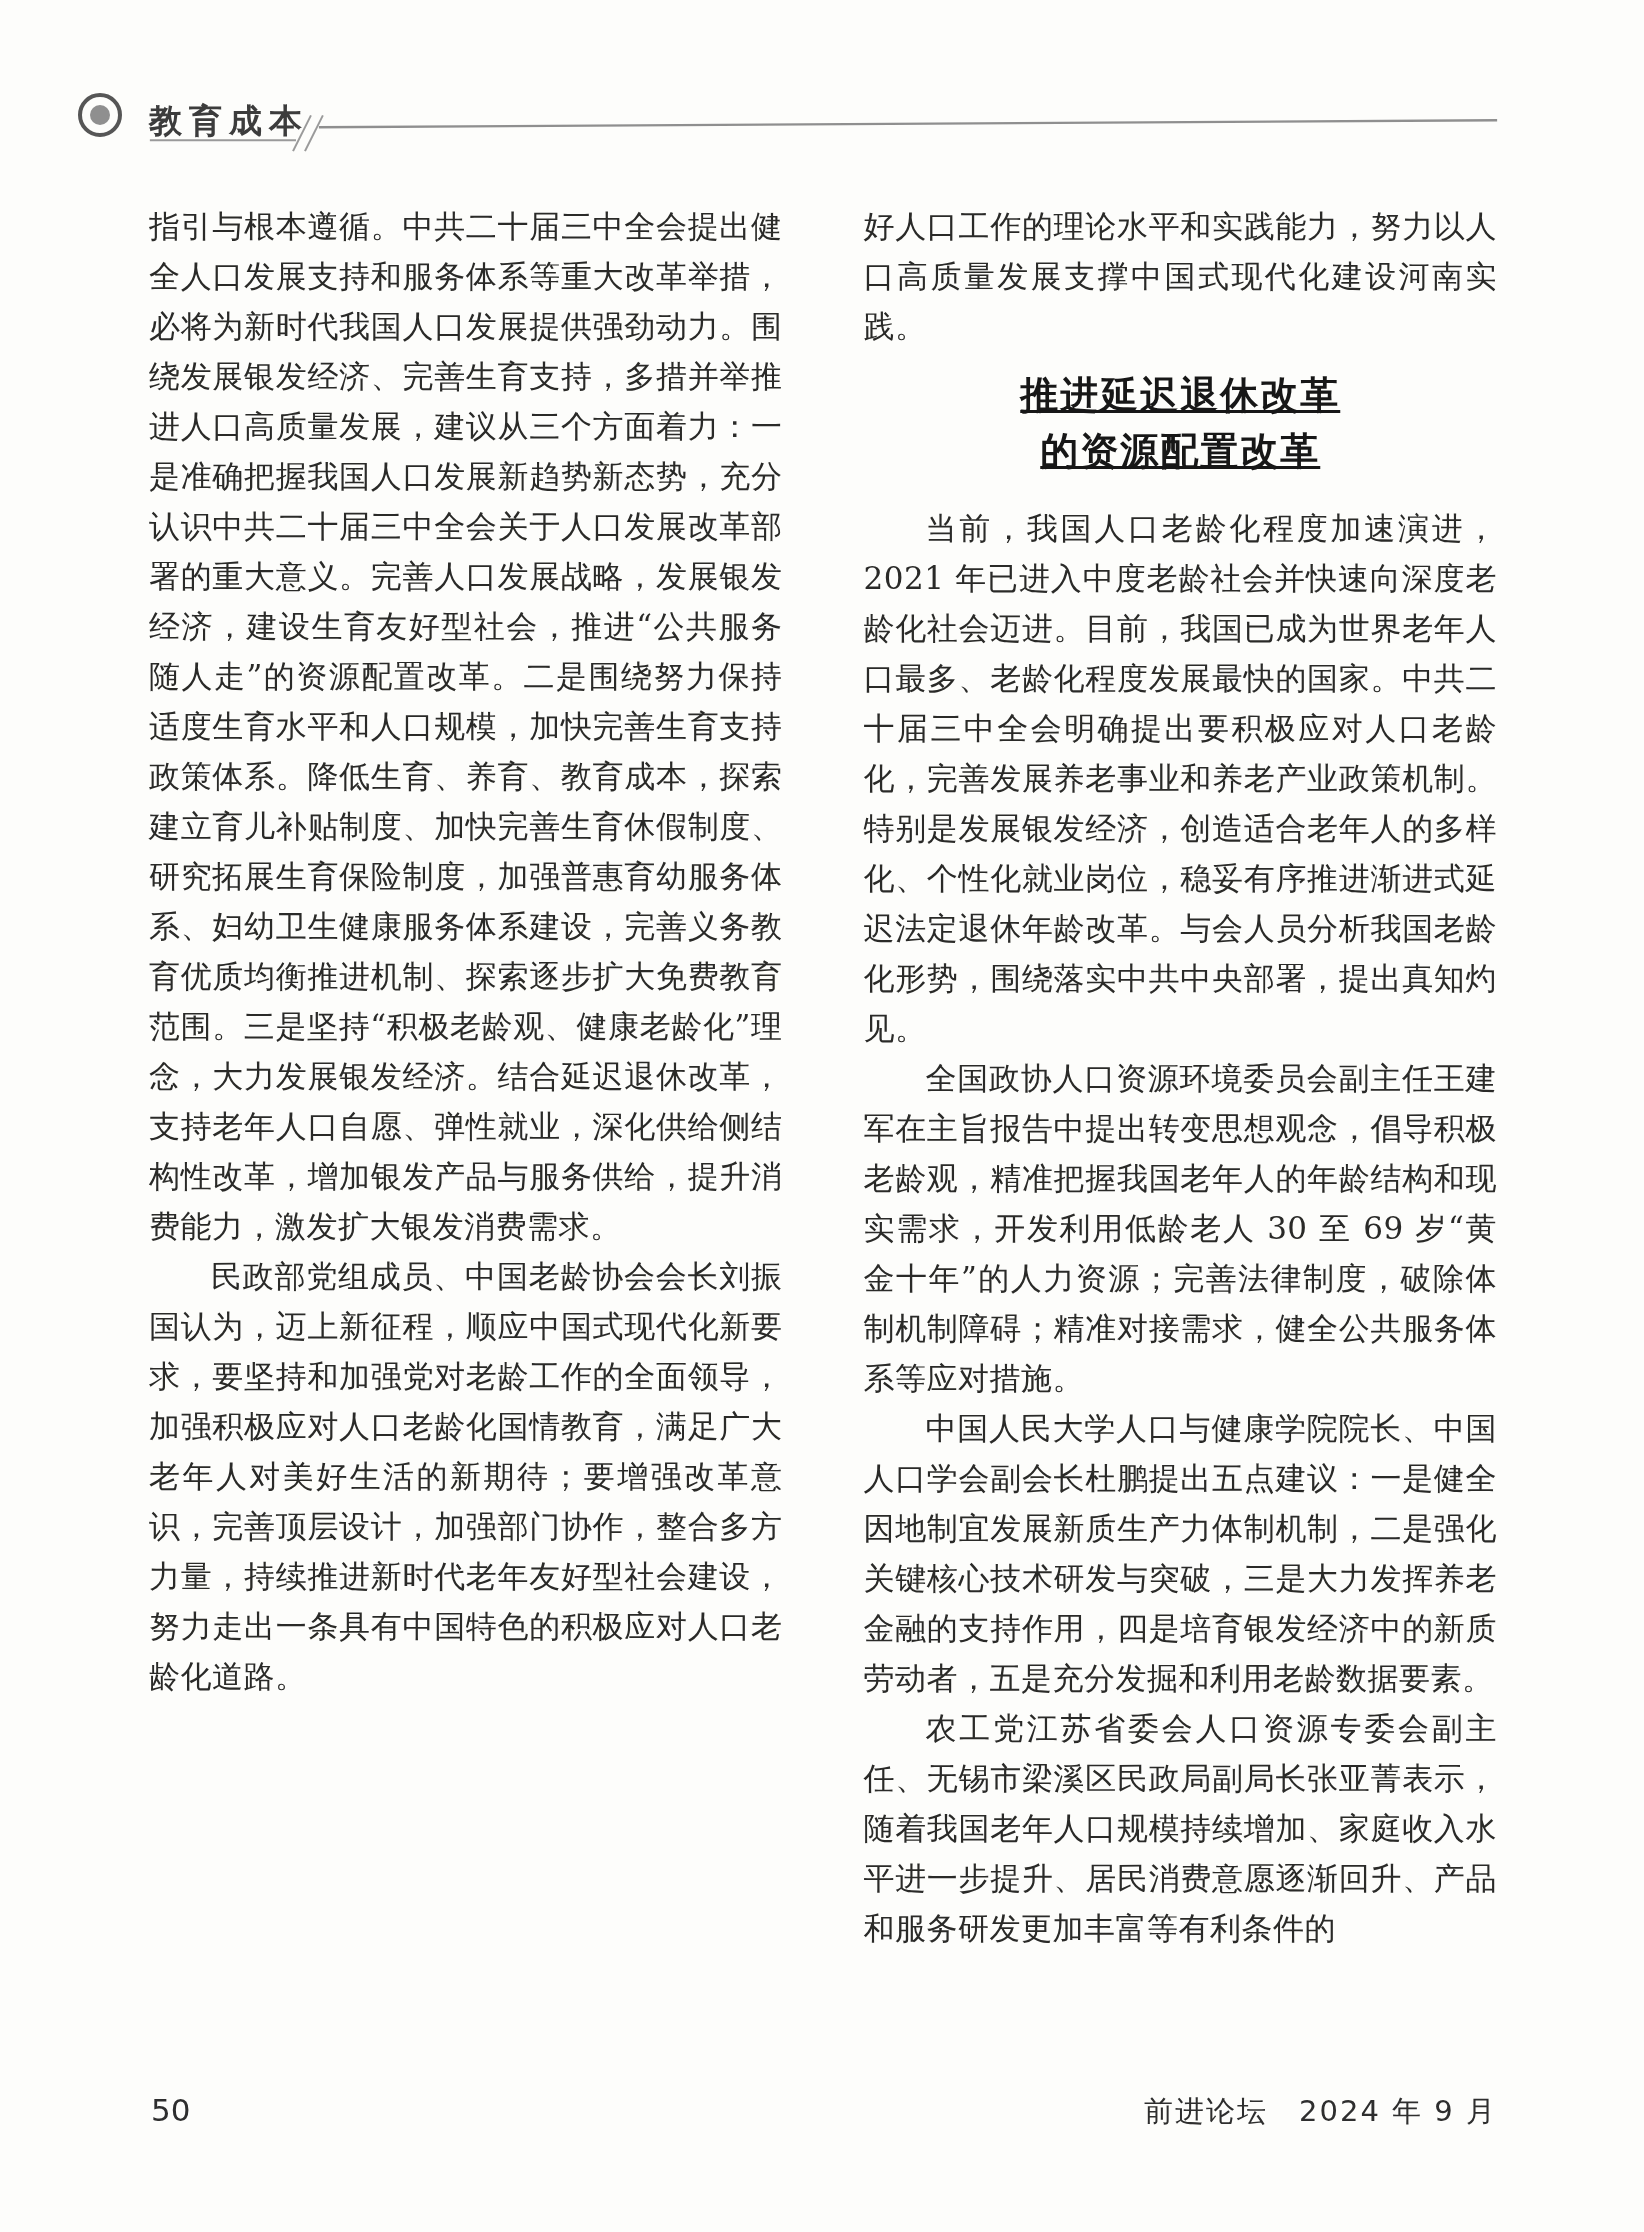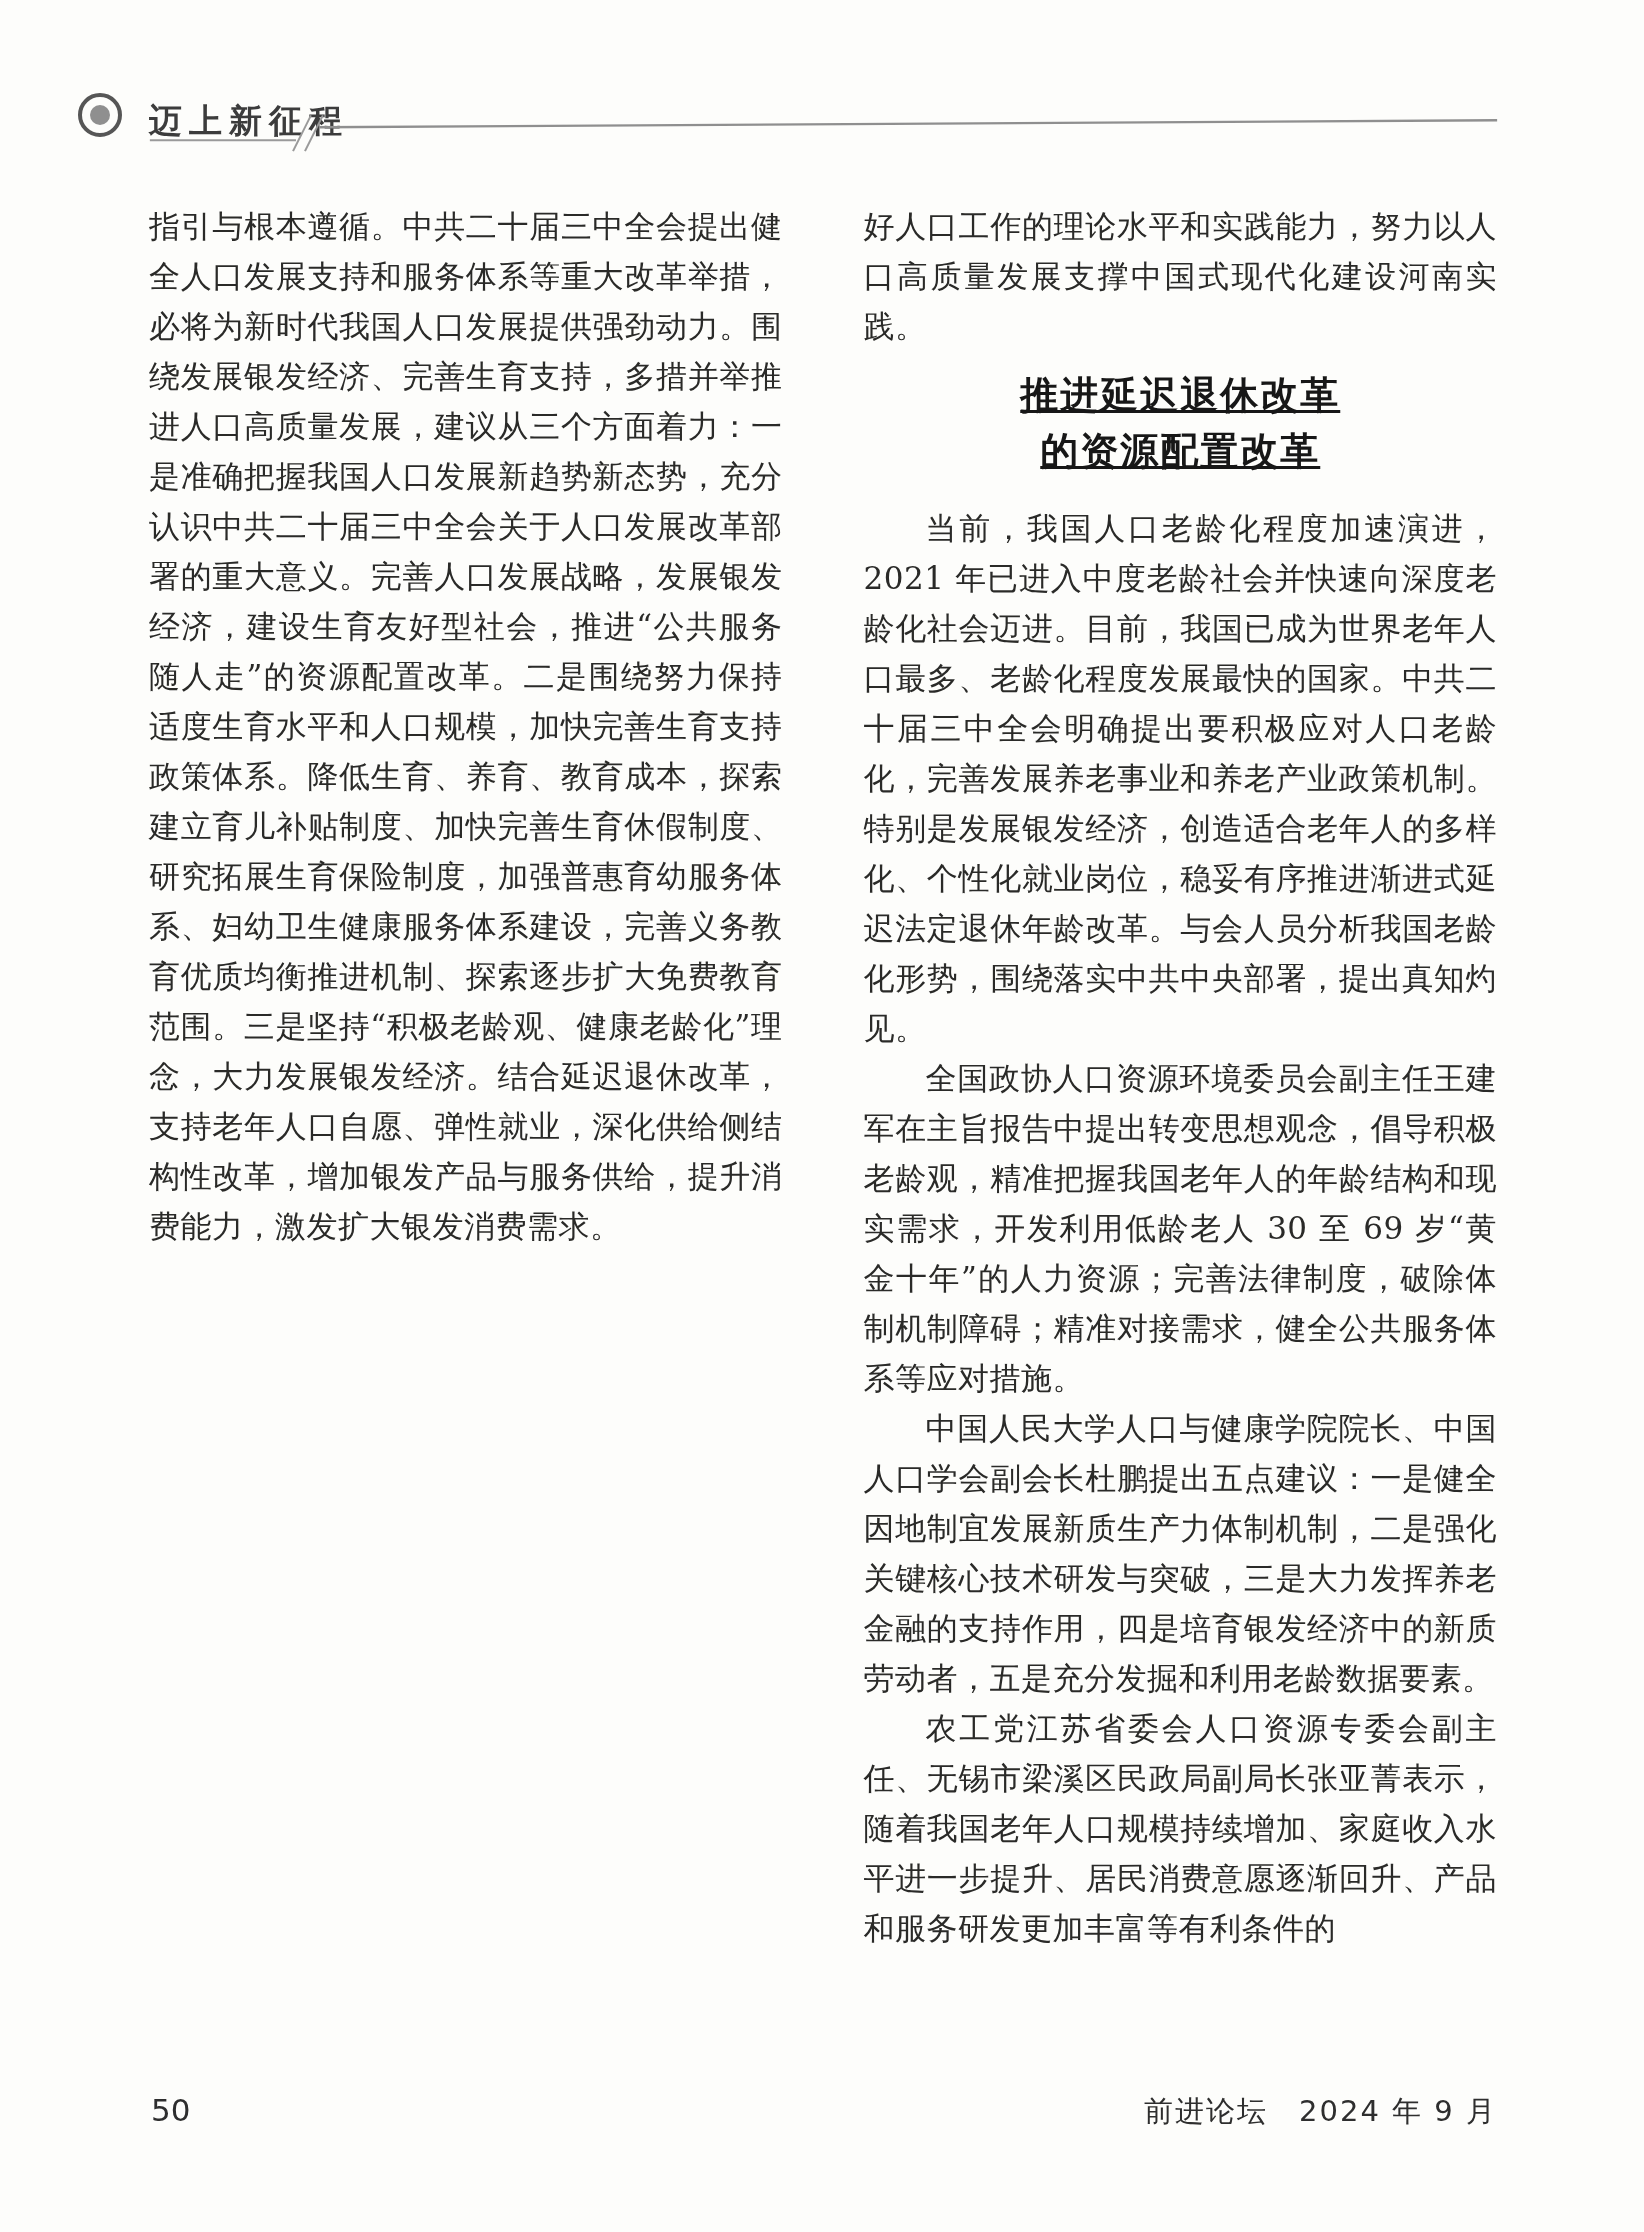--- a/index.html
+++ b/index.html
@@ -63,32 +63,33 @@
   .page-number { position: absolute; left: 2px; top: 0; font-size: 31px; }
   .footer-center {
     display: block; text-align: right; font-size: 29px; letter-spacing: 2px;
   }
 </style>
 </head>
 <body>
 
 <div class="section-header">
   <span class="bullseye"></span>
-  <span class="section-title">迈上新征程</span>
+  <span class="section-title">教育成本</span>
   <svg class="header-rule-svg" width="1645" height="174" viewBox="0 0 1653 175">
     <line x1="150" y1="141" x2="297" y2="141" stroke="#9a9a9a" stroke-width="2"></line>
     <line x1="294" y1="152" x2="312" y2="116" stroke="#9a9a9a" stroke-width="2"></line>
     <line x1="306" y1="152" x2="324" y2="116" stroke="#9a9a9a" stroke-width="2"></line>
     <line x1="320" y1="128" x2="1505" y2="121" stroke="#8f8f8f" stroke-width="2.4"></line>
   </svg>
 </div>
 
 <div class="columns">
   <div class="col">
     <p class="body-p">指引与根本遵循。中共二十届三中全会提出健全人口发展支持和服务体系等重大改革举措，必将为新时代我国人口发展提供强劲动力。围绕发展银发经济、完善生育支持，多措并举推进人口高质量发展，建议从三个方面着力：一是准确把握我国人口发展新趋势新态势，充分认识中共二十届三中全会关于人口发展改革部署的重大意义。完善人口发展战略，发展银发经济，建设生育友好型社会，推进“公共服务随人走”的资源配置改革。二是围绕努力保持适度生育水平和人口规模，加快完善生育支持政策体系。降低生育、养育、教育成本，探索建立育儿补贴制度、加快完善生育休假制度、研究拓展生育保险制度，加强普惠育幼服务体系、妇幼卫生健康服务体系建设，完善义务教育优质均衡推进机制、探索逐步扩大免费教育范围。三是坚持“积极老龄观、健康老龄化”理念，大力发展银发经济。结合延迟退休改革，支持老年人口自愿、弹性就业，深化供给侧结构性改革，增加银发产品与服务供给，提升消费能力，激发扩大银发消费需求。</p>
+    <p class="body-p indent">民政部党组成员、中国老龄协会会长刘振国认为，迈上新征程，顺应中国式现代化新要求，要坚持和加强党对老龄工作的全面领导，加强积极应对人口老龄化国情教育，满足广大老年人对美好生活的新期待；要增强改革意识，完善顶层设计，加强部门协作，整合多方力量，持续推进新时代老年友好型社会建设，努力走出一条具有中国特色的积极应对人口老龄化道路。</p>
   </div>
 
   <div class="col">
     <p class="body-p">好人口工作的理论水平和实践能力，努力以人口高质量发展支撑中国式现代化建设河南实践。</p>
     <h2 class="sub-headline">
       <span>推进延迟退休改革</span><br>
       <span>的资源配置改革</span>
     </h2>
     <p class="body-p indent">当前，我国人口老龄化程度加速演进，2021 年已进入中度老龄社会并快速向深度老龄化社会迈进。目前，我国已成为世界老年人口最多、老龄化程度发展最快的国家。中共二十届三中全会明确提出要积极应对人口老龄化，完善发展养老事业和养老产业政策机制。特别是发展银发经济，创造适合老年人的多样化、个性化就业岗位，稳妥有序推进渐进式延迟法定退休年龄改革。与会人员分析我国老龄化形势，围绕落实中共中央部署，提出真知灼见。</p>
     <p class="body-p indent">全国政协人口资源环境委员会副主任王建军在主旨报告中提出转变思想观念，倡导积极老龄观，精准把握我国老年人的年龄结构和现实需求，开发利用低龄老人 30 至 69 岁“黄金十年”的人力资源；完善法律制度，破除体制机制障碍；精准对接需求，健全公共服务体系等应对措施。</p>

